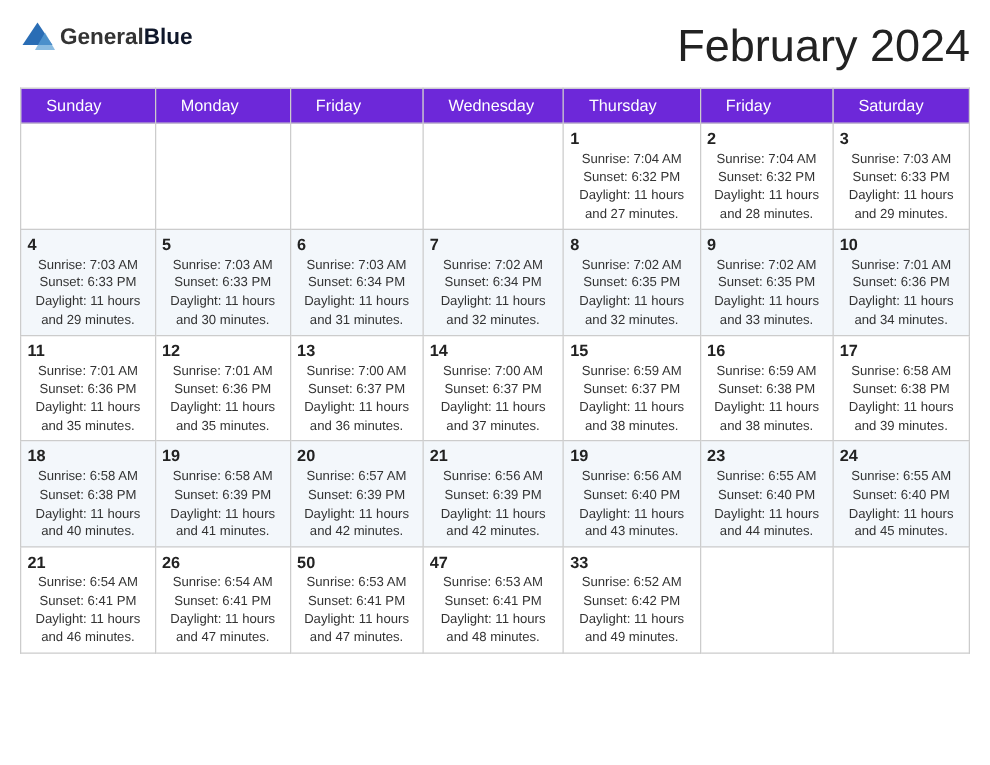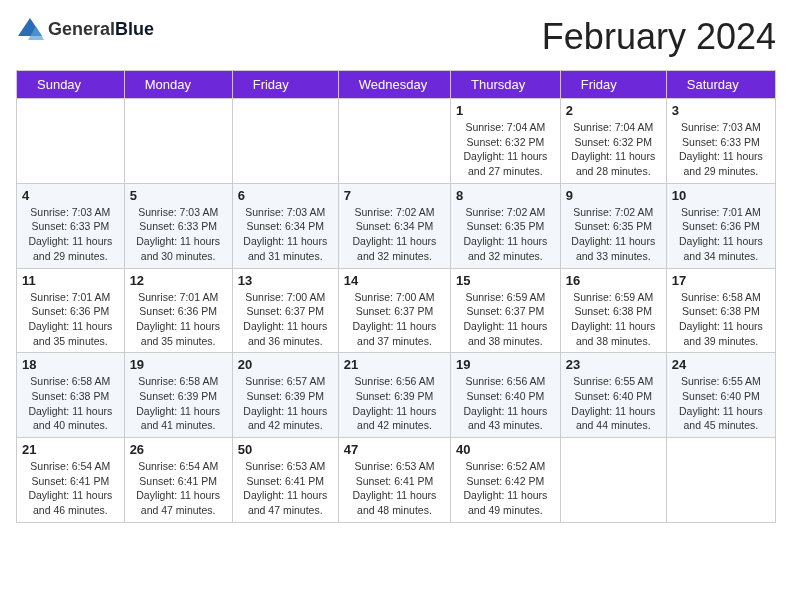--- a/index.html
+++ b/index.html
@@ -248,20 +248,20 @@
         </td>
         <td>
           <span class="day-num">50</span>
           <div class="day-info">Sunrise: 6:53 AM<br>Sunset: 6:41 PM<br>Daylight: 11 hours and 47 minutes.</div>
         </td>
         <td>
           <span class="day-num">47</span>
           <div class="day-info">Sunrise: 6:53 AM<br>Sunset: 6:41 PM<br>Daylight: 11 hours and 48 minutes.</div>
         </td>
         <td>
-          <span class="day-num">40</span>
+          <span class="day-num">33</span>
           <div class="day-info">Sunrise: 6:52 AM<br>Sunset: 6:42 PM<br>Daylight: 11 hours and 49 minutes.</div>
         </td>
         <td class="empty-cell"></td>
         <td class="empty-cell"></td>
       </tr>
     </tbody>
 </table>
 
 </body></html>

